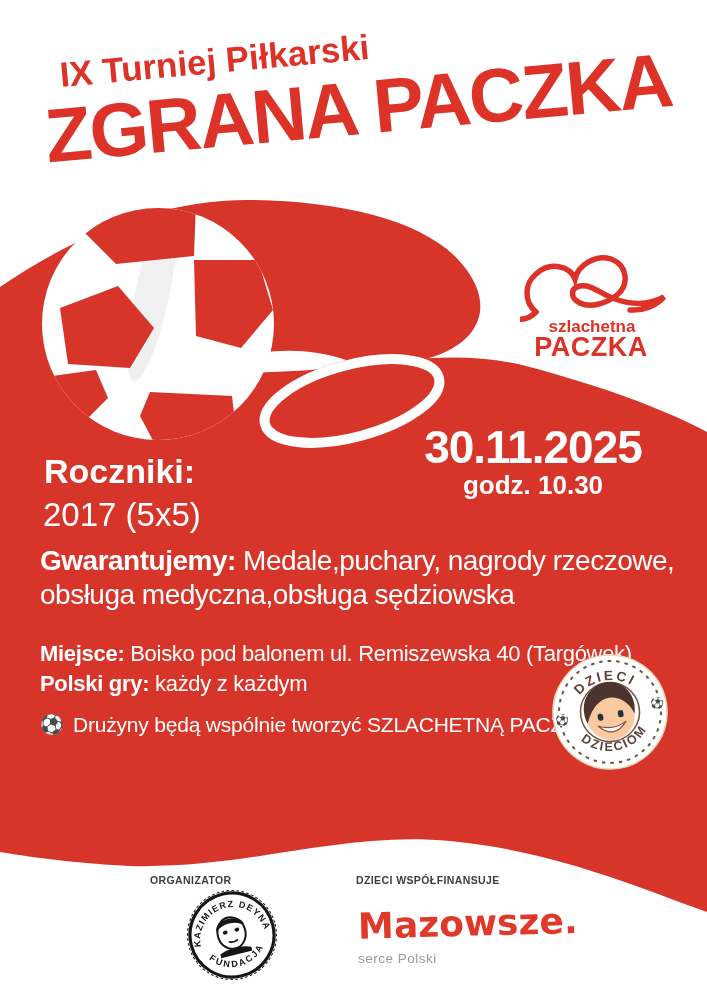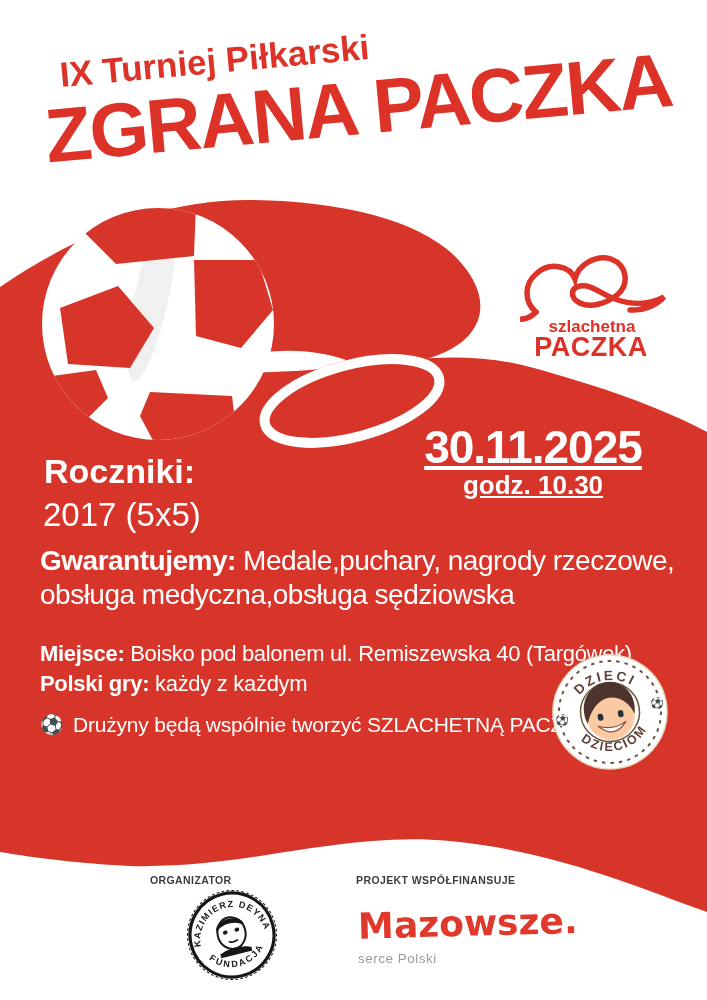--- a/index.html
+++ b/index.html
@@ -8,21 +8,21 @@
   .abs{position:absolute;}
   svg text{font-family:"Liberation Sans",sans-serif;}
 
   
   .header{left:38px;top:56px;transform:rotate(-5.2deg);transform-origin:0 0;color:#dd3227;}
   .header .sub{margin-left:20px;font-size:35px;font-weight:bold;letter-spacing:0;line-height:1.2;white-space:nowrap;}
   .header .title{font-size:76px;font-weight:bold;letter-spacing:-2px;line-height:1.0;white-space:nowrap;margin-top:1px;}
 
   
   .w{color:#ffffff;}
-  .date-block{left:393px;top:424px;width:280px;text-align:center;text-decoration:underline;}
+  .date-block{left:393px;top:424px;width:280px;text-align:center;}
   .date-block .date{font-size:46px;font-weight:bold;letter-spacing:-1px;line-height:1;}
   .date-block .time{font-size:26px;font-weight:bold;}
   .age-label{left:44px;top:452px;font-size:34px;font-weight:bold;}
   .age-value{left:43px;top:496px;font-size:33px;font-weight:normal;}
   .guarantee{left:40px;top:544px;font-size:28px;letter-spacing:-0.5px;line-height:1.2;white-space:nowrap;}
   .guarantee b{font-weight:bold;}
   .place{left:40px;top:639px;font-size:22px;letter-spacing:-0.3px;line-height:1.36;white-space:nowrap;}
   .place b{font-weight:bold;}
   .note{left:40px;top:710px;font-size:21px;letter-spacing:-0.2px;padding-left:33px;line-height:1.45;}
   .note .ball-ico{position:absolute;left:0;top:1px;font-size:19px;}
@@ -137,21 +137,21 @@
         <path d="M-24,8 C-31,-16 -14,-30 1,-30 C16,-30 30,-15 24,6 C21,-4 15,-12 4,-14 C-9,-16 -19,-4 -24,8 Z" fill="#4e342e"></path>
         <rect x="-13" y="0" width="5.5" height="7" rx="2.5" fill="#263238"></rect>
         <rect x="7.5" y="0" width="5.5" height="7" rx="2.5" fill="#263238"></rect>
         <path d="M-14,12 Q0,28 14,12 Q0,19 -14,12 Z" fill="#ffffff" stroke="#8d4a3a" stroke-width="1.2" stroke-linejoin="round"></path>
       </g>
     </g>
   </svg>
 
 
   <div class="abs flabel org-label">ORGANIZATOR</div>
-  <div class="abs flabel cof-label">PROJEKT WSPÓŁFINANSUJE</div>
+  <div class="abs flabel cof-label">DZIECI WSPÓŁFINANSUJE</div>
 
   <svg class="abs" style="left:182px;top:885px" width="100" height="100" viewBox="-50 -50 100 100">
     <defs>
       <path id="stampTop" d="M -33,5 A 33,33 0 0 1 33,5"></path>
       <path id="stampBottom" d="M -35,-3 A 35,35 0 0 0 35,-3"></path>
     </defs>
     <g transform="rotate(-14)" stroke-linecap="round">
       <circle r="42" fill="none" stroke="#161616" stroke-width="3.2"></circle>
       <circle r="44.5" fill="none" stroke="#161616" stroke-width="1" stroke-dasharray="2,3"></circle>
       <text font-size="9" font-weight="bold" letter-spacing="1.2" fill="#161616">

